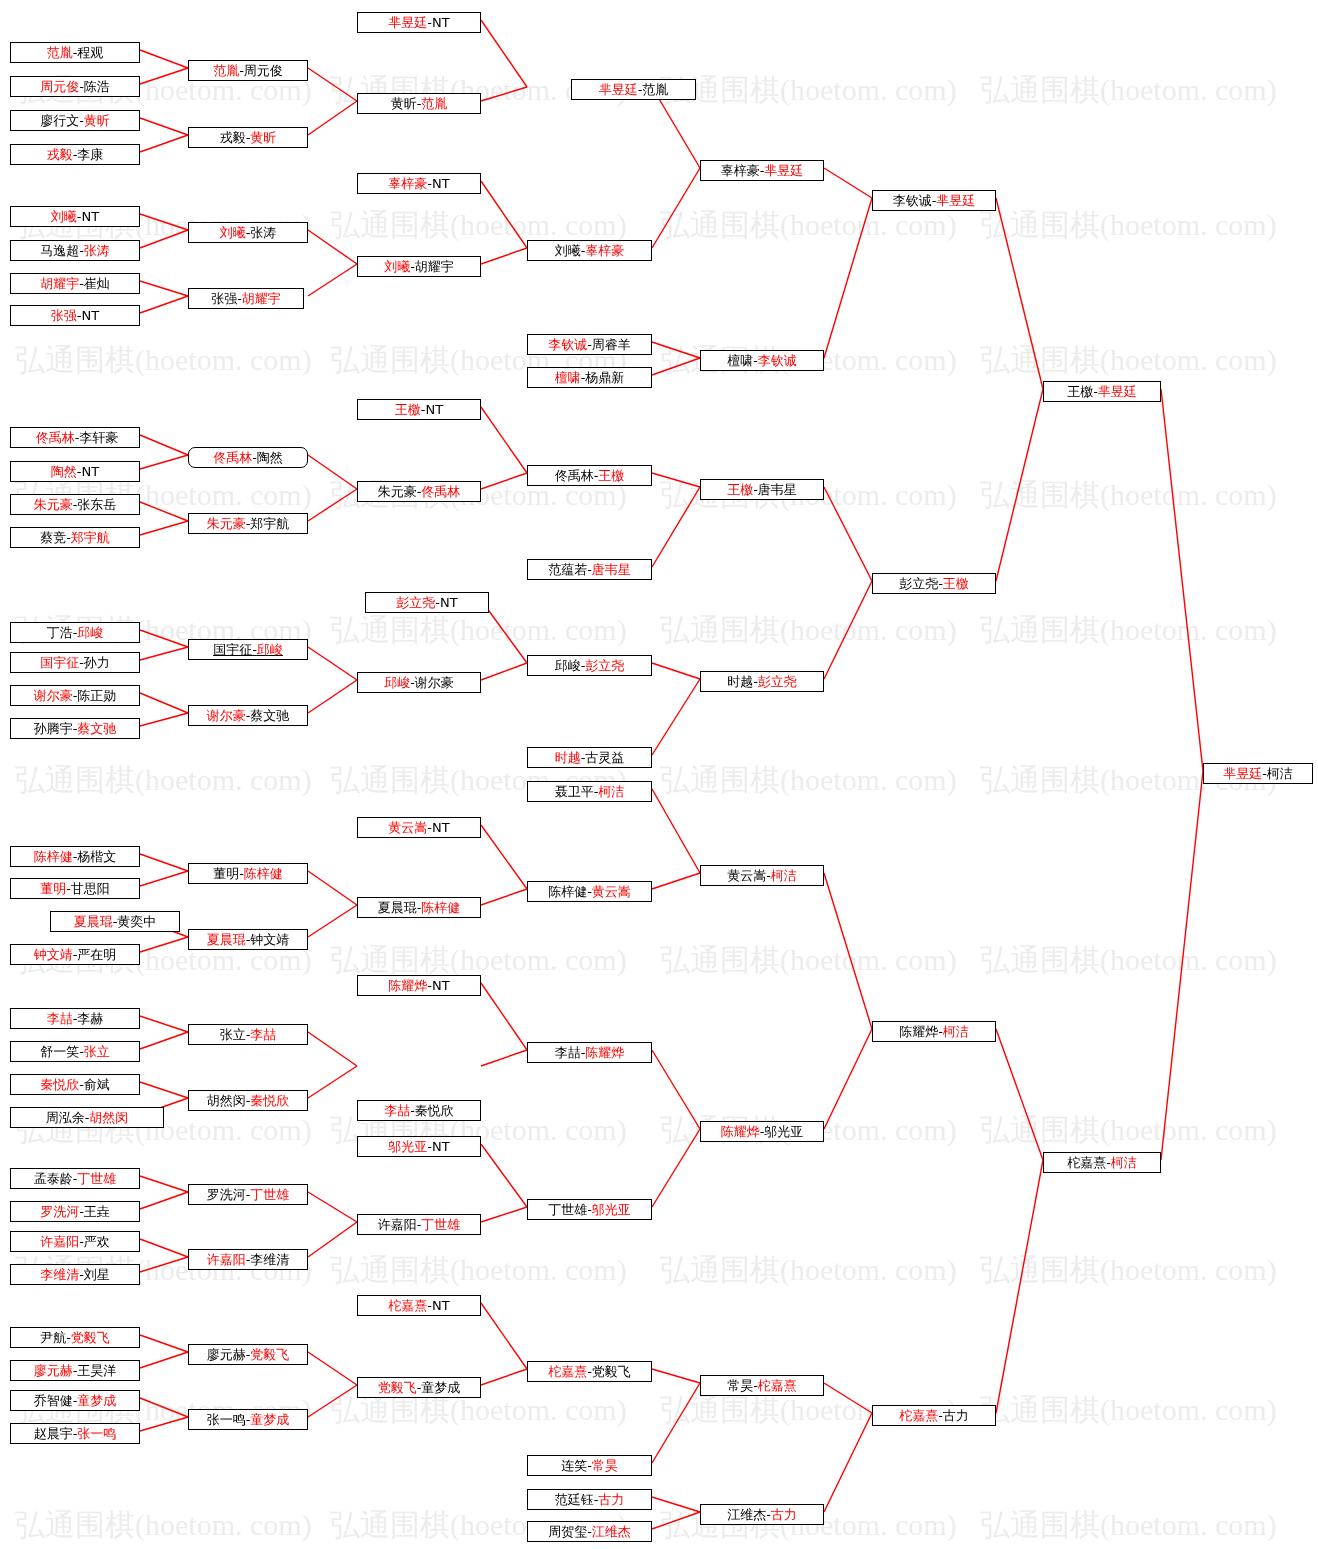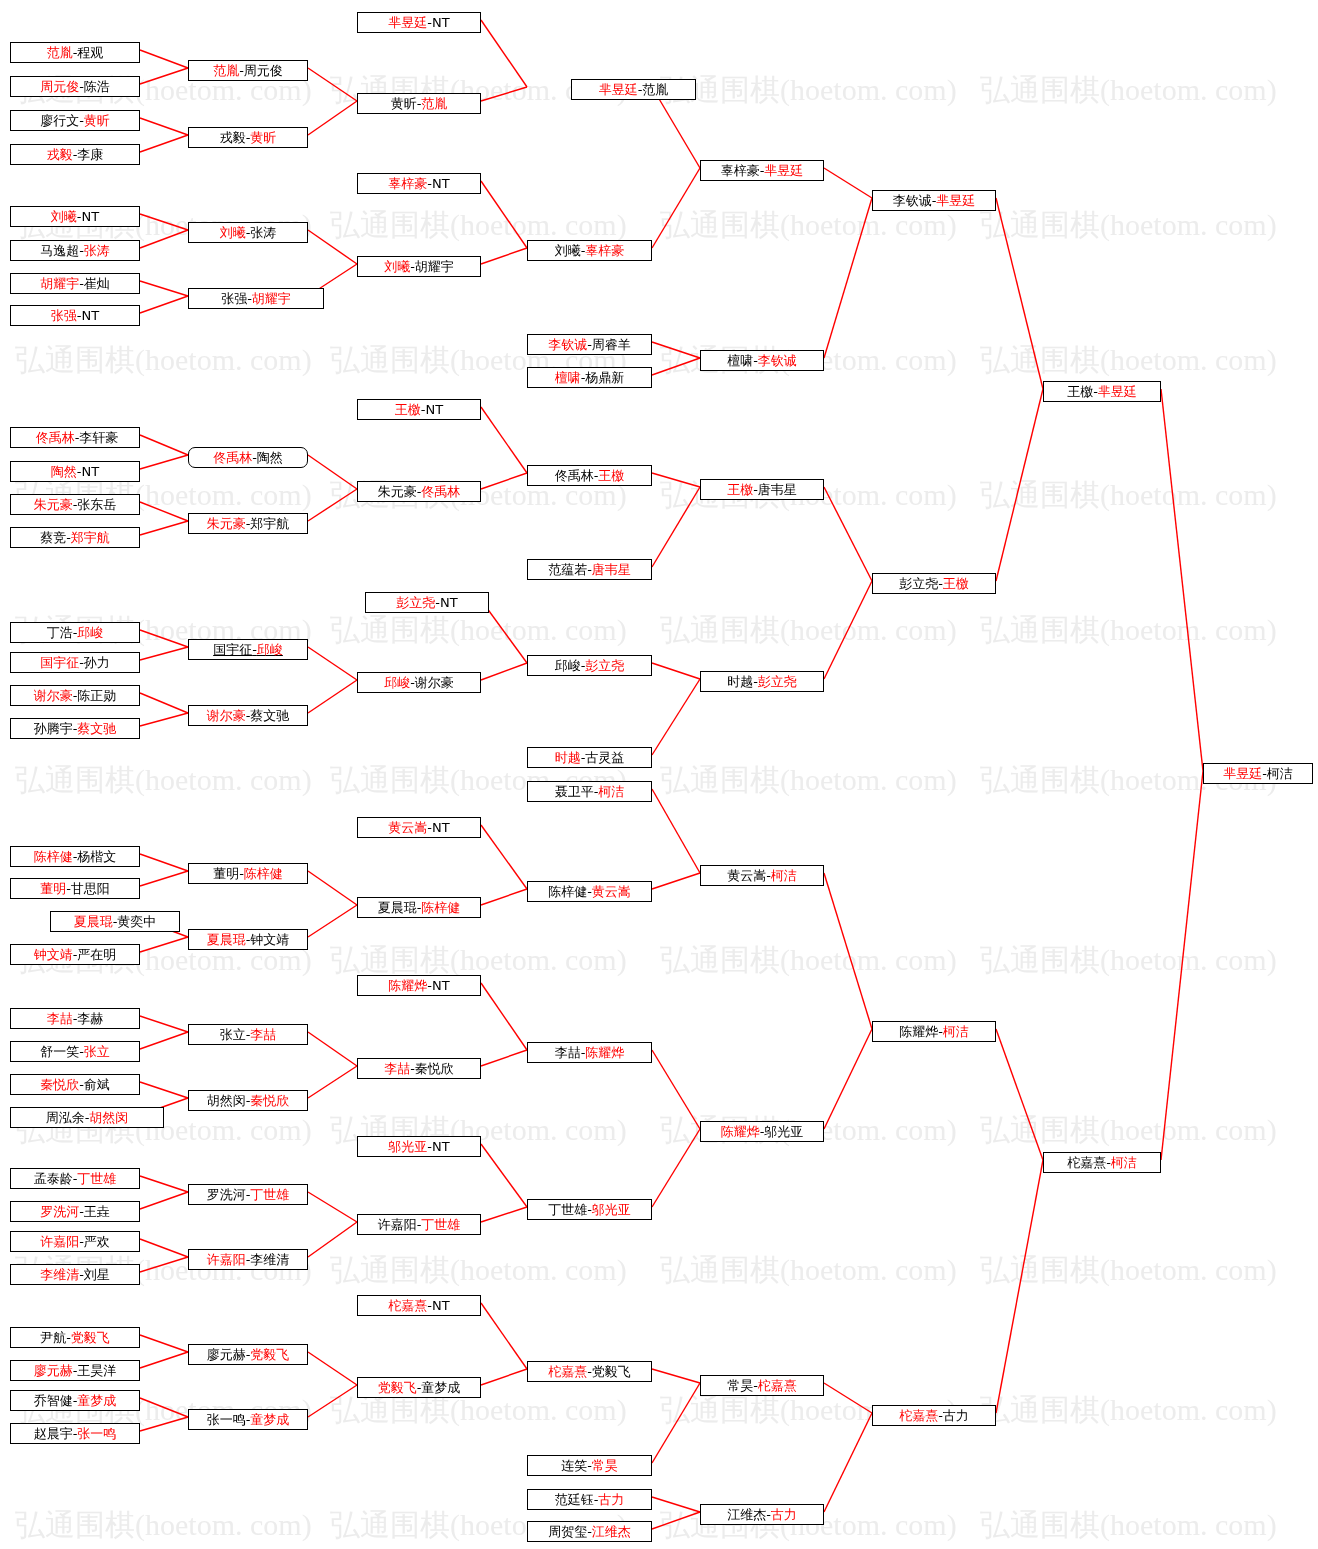--- a/index.html
+++ b/index.html
@@ -190,21 +190,21 @@
       <div class="node" style="left: 10px; top: 1201px; width: 130px;"><span class="r">罗洗河</span><span class="b">-</span><span class="b">王垚</span></div>
       <div class="node" style="left: 10px; top: 1231px; width: 130px;"><span class="r">许嘉阳</span><span class="b">-</span><span class="b">严欢</span></div>
       <div class="node" style="left: 10px; top: 1264px; width: 130px;"><span class="r">李维清</span><span class="b">-</span><span class="b">刘星</span></div>
       <div class="node" style="left: 10px; top: 1327px; width: 130px;"><span class="b">尹航</span><span class="b">-</span><span class="r">党毅飞</span></div>
       <div class="node" style="left: 10px; top: 1360px; width: 130px;"><span class="r">廖元赫</span><span class="b">-</span><span class="b">王昊洋</span></div>
       <div class="node" style="left: 10px; top: 1390px; width: 130px;"><span class="b">乔智健</span><span class="b">-</span><span class="r">童梦成</span></div>
       <div class="node" style="left: 10px; top: 1423px; width: 130px;"><span class="b">赵晨宇</span><span class="b">-</span><span class="r">张一鸣</span></div>
       <div class="node" style="left: 188px; top: 60px; width: 120px;"><span class="r">范胤</span><span class="b">-</span><span class="b">周元俊</span></div>
       <div class="node" style="left: 188px; top: 127px; width: 120px;"><span class="b">戎毅</span><span class="b">-</span><span class="r">黄昕</span></div>
       <div class="node" style="left: 188px; top: 222px; width: 120px;"><span class="r">刘曦</span><span class="b">-</span><span class="b">张涛</span></div>
-      <div class="node" style="left: 188px; top: 288px; width: 136px;"><span class="b">张强</span><span class="b">-</span><span class="r">胡耀宇</span></div>
+      <div class="node" style="left: 188px; top: 288px; width: 116px;"><span class="b">张强</span><span class="b">-</span><span class="r">胡耀宇</span></div>
       <div class="node" style="left: 188px; top: 447px; width: 120px; border-radius: 7px;"><span class="r">佟禹林</span><span class="b">-</span><span class="b">陶然</span></div>
       <div class="node" style="left: 188px; top: 513px; width: 120px;"><span class="r">朱元豪</span><span class="b">-</span><span class="b">郑宇航</span></div>
       <div class="node" style="left: 188px; top: 639px; width: 120px; text-decoration: underline;"><span class="b">国宇征</span><span class="b">-</span><span class="r">邱峻</span></div>
       <div class="node" style="left: 188px; top: 705px; width: 120px;"><span class="r">谢尔豪</span><span class="b">-</span><span class="b">蔡文驰</span></div>
       <div class="node" style="left: 188px; top: 863px; width: 120px;"><span class="b">董明</span><span class="b">-</span><span class="r">陈梓健</span></div>
       <div class="node" style="left: 188px; top: 929px; width: 120px;"><span class="r">夏晨琨</span><span class="b">-</span><span class="b">钟文靖</span></div>
       <div class="node" style="left: 188px; top: 1024px; width: 120px;"><span class="b">张立</span><span class="b">-</span><span class="r">李喆</span></div>
       <div class="node" style="left: 188px; top: 1090px; width: 120px;"><span class="b">胡然闵</span><span class="b">-</span><span class="r">秦悦欣</span></div>
       <div class="node" style="left: 188px; top: 1184px; width: 120px;"><span class="b">罗洗河</span><span class="b">-</span><span class="r">丁世雄</span></div>
       <div class="node" style="left: 188px; top: 1249px; width: 120px;"><span class="r">许嘉阳</span><span class="b">-</span><span class="b">李维清</span></div>
@@ -214,21 +214,21 @@
       <div class="node" style="left: 357px; top: 93px; width: 124px;"><span class="b">黄昕</span><span class="b">-</span><span class="r">范胤</span></div>
       <div class="node" style="left: 357px; top: 173px; width: 124px;"><span class="r">辜梓豪</span><span class="b">-</span><span class="b">NT</span></div>
       <div class="node" style="left: 357px; top: 256px; width: 124px;"><span class="r">刘曦</span><span class="b">-</span><span class="b">胡耀宇</span></div>
       <div class="node" style="left: 357px; top: 399px; width: 124px;"><span class="r">王檄</span><span class="b">-</span><span class="b">NT</span></div>
       <div class="node" style="left: 357px; top: 481px; width: 124px;"><span class="b">朱元豪</span><span class="b">-</span><span class="r">佟禹林</span></div>
       <div class="node" style="left: 357px; top: 592px; width: 124px; margin-left: 8px;"><span class="r">彭立尧</span><span class="b">-</span><span class="b">NT</span></div>
       <div class="node" style="left: 357px; top: 672px; width: 124px;"><span class="r">邱峻</span><span class="b">-</span><span class="b">谢尔豪</span></div>
       <div class="node" style="left: 357px; top: 817px; width: 124px;"><span class="r">黄云嵩</span><span class="b">-</span><span class="b">NT</span></div>
       <div class="node" style="left: 357px; top: 897px; width: 124px;"><span class="b">夏晨琨</span><span class="b">-</span><span class="r">陈梓健</span></div>
       <div class="node" style="left: 357px; top: 975px; width: 124px;"><span class="r">陈耀烨</span><span class="b">-</span><span class="b">NT</span></div>
-      <div class="node" style="left: 357px; top: 1058px; width: 124px;"><span class="r">李喆</span><span class="b">-</span><span class="b">秦悦欣</span></div>
+      <div class="node" style="left: 357px; top: 1100px; width: 124px;"><span class="r">李喆</span><span class="b">-</span><span class="b">秦悦欣</span></div>
       <div class="node" style="left: 357px; top: 1136px; width: 124px;"><span class="r">邬光亚</span><span class="b">-</span><span class="b">NT</span></div>
       <div class="node" style="left: 357px; top: 1214px; width: 124px;"><span class="b">许嘉阳</span><span class="b">-</span><span class="r">丁世雄</span></div>
       <div class="node" style="left: 357px; top: 1295px; width: 124px;"><span class="r">柁嘉熹</span><span class="b">-</span><span class="b">NT</span></div>
       <div class="node" style="left: 357px; top: 1377px; width: 124px;"><span class="r">党毅飞</span><span class="b">-</span><span class="b">童梦成</span></div>
       <div class="node" style="left: 527px; top: 79px; width: 125px; margin-left: 44px;"><span class="r">芈昱廷</span><span class="b">-</span><span class="b">范胤</span></div>
       <div class="node" style="left: 527px; top: 240px; width: 125px;"><span class="b">刘曦</span><span class="b">-</span><span class="r">辜梓豪</span></div>
       <div class="node" style="left: 527px; top: 334px; width: 125px;"><span class="r">李钦诚</span><span class="b">-</span><span class="b">周睿羊</span></div>
       <div class="node" style="left: 527px; top: 367px; width: 125px;"><span class="r">檀啸</span><span class="b">-</span><span class="b">杨鼎新</span></div>
       <div class="node" style="left: 527px; top: 465px; width: 125px;"><span class="b">佟禹林</span><span class="b">-</span><span class="r">王檄</span></div>
       <div class="node" style="left: 527px; top: 559px; width: 125px;"><span class="b">范蕴若</span><span class="b">-</span><span class="r">唐韦星</span></div>

